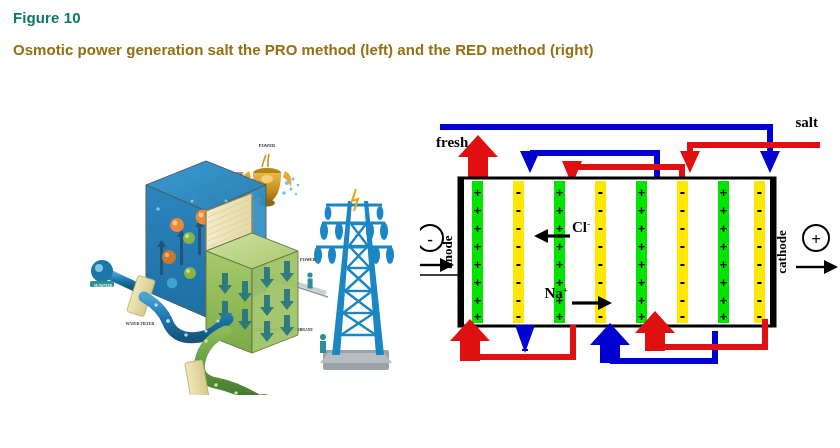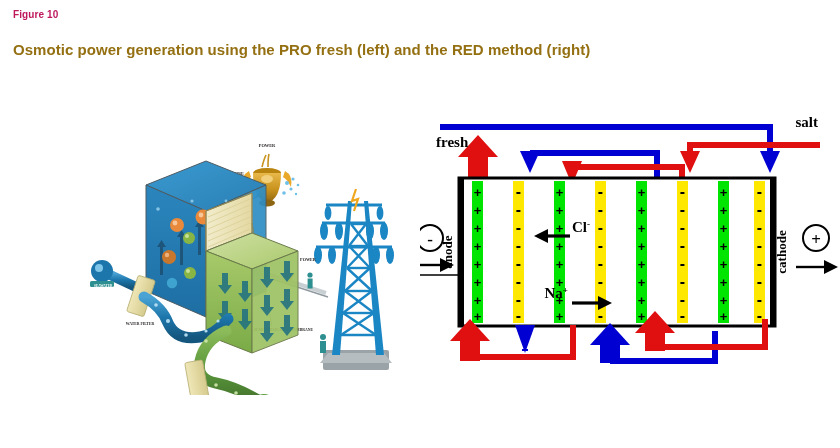--- a/index.html
+++ b/index.html
@@ -6,21 +6,21 @@
   body{
     width:840px;height:448px;background:#ffffff;
     font-family:"Liberation Sans", sans-serif;
     position:relative;overflow:hidden;
   }
   .page{position:absolute;inset:0;}
 
   
   .fig-label{
     position:absolute;left:13px;top:9px;
-    font-size:10px;font-weight:bold;color:#be185d;
+    font-size:15px;font-weight:bold;color:#0f766e;
     letter-spacing:.1px;
   }
   .fig-title{
     position:absolute;left:13px;top:41px;
     font-size:15px;font-weight:bold;color:#947012;
     letter-spacing:.05px;white-space:nowrap;
   }
   .source{
     position:absolute;left:13px;top:413px;
     font-size:11px;color:#4a4a4a;
@@ -35,21 +35,21 @@
   #red svg{display:block;}
 
   .lbl-serif{font-family:"Liberation Serif", serif;font-weight:bold;}
 </style>
 </head>
 <body>
 
 <div class="page">
 
   <div class="fig-label">Figure 10</div>
-  <div class="fig-title">Osmotic power generation using the PRO fresh (left) and the RED method (right)</div>
+  <div class="fig-title">Osmotic power generation salt the PRO method (left) and the RED method (right)</div>
 
   <div id="pro">
   <svg width="380" height="290" viewBox="0 0 380 290" xmlns="http://www.w3.org/2000/svg">
     <defs>
       <linearGradient id="seaFace" x1="0" y1="0" x2="0" y2="1">
         <stop offset="0" stop-color="#2b86bd"></stop>
             <stop offset="1" stop-color="#1d6ea3"></stop>
       </linearGradient>
       <linearGradient id="seaTop" x1="0" y1="0" x2="1" y2="1">
         <stop offset="0" stop-color="#3a9ad0"></stop>

